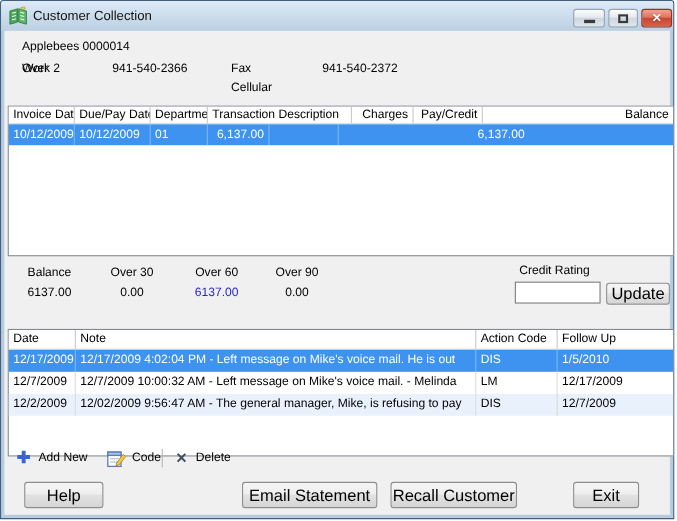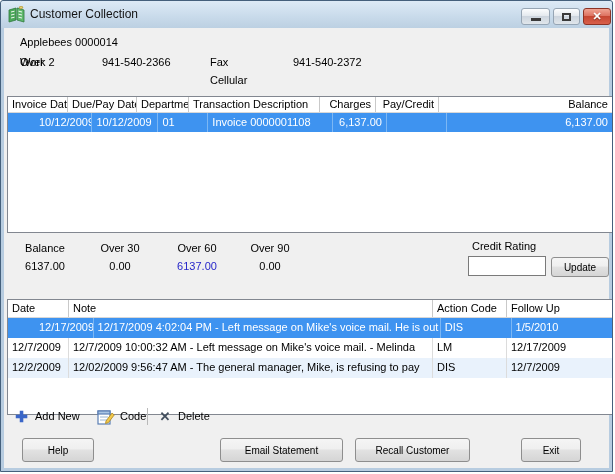--- a/index.html
+++ b/index.html
@@ -26,42 +26,42 @@
 
   .label, .value { position:absolute; font-size:11px; color:#000; white-space:nowrap; }
 
   
   .tbl { position:absolute; left:3px; width:606px; background:#fff; border:1px solid #828790; }
   .hdr-row { display:flex; background:#fff; border-bottom:1px solid #D8D8D8; }
   .hdr-cell { border-right:1px solid #C9C9C9; font-size:11px; padding:0 4px; white-space:nowrap; overflow:hidden; color:#000; }
   .row { display:flex; }
   .cell { border-right:1px solid #DCDCDC; font-size:11px; padding:0 4px; white-space:nowrap; overflow:hidden; color:#000; }
   .ar { text-align:right; }
-  .sel { background:#3E93F0;padding-left:27px; }
+  .sel { background:#3E93F0; }
   .sel .cell { color:#fff; border-right-color:#7CB7F4; }
   .altrow { background:#E9F2FC; }
 
   .inv-tbl { top:68px; height:137px; }
   .inv-tbl .hdr-row { height:16px; } .inv-tbl .hdr-cell { line-height:15px; }
   .inv-tbl .row { height:19px; } .inv-tbl .cell { line-height:18px; }
   .ic0{width:60px} .ic1{width:69px} .ic2{width:52px} .ic3{width:131px} .ic4{width:56px} .ic5{width:63px} .ic6{width:173px; border-right:none;}
 
   .notes-tbl { top:271px; height:116px; }
   .notes-tbl .hdr-row { height:18px; } .notes-tbl .hdr-cell { line-height:17px; }
   .notes-tbl .row { height:20px; } .notes-tbl .cell { line-height:19px; }
   .nc0{width:61px} .nc1{width:364px} .nc2{width:74px} .nc3{width:105px; border-right:none;}
 
   
   .aging-label { top:214px; width:60px; text-align:center; }
   .aging-value { top:232px; width:60px; text-align:center; }
   .blue-val { color:#2626C9; }
 
   .credit-input { position:absolute; left:464px; top:228px; width:78px; height:20px;
                   border:1px solid #7A7A7A; background:#fff; font-size:11px; padding:0 3px; }
-  .btn { position:absolute; border:1px solid #8E8E8E; border-radius:3px; font-size:10px; color:#000;
+  .btn { position:absolute; border:1px solid #8E8E8E; border-radius:3px; font-size:15px; color:#000;
          background:linear-gradient(#F5F5F5,#EFEFEF 45%,#E2E2E2 50%,#D5D5D5);
          display:flex; align-items:center; justify-content:center; cursor:default; }
   .update-btn { left:547px; top:229px; width:58px; height:20px; }
 
   
   .toolbar { position:absolute; left:0; right:0; top:376px; height:28px; }
   .tb-item { position:absolute; top:6px; font-size:11px; color:#000; white-space:nowrap; }
   .plus-icon { position:absolute; left:9px; top:4px; width:17px; height:17px; font-size:15px; font-weight:bold; color:#3A66C8; line-height:17px; text-align:center; }
   .edit-icon { position:absolute; left:93px; top:4px; width:18px; height:18px; }
   .x-icon { position:absolute; left:153px; top:4px; width:16px; height:17px; font-size:13px; font-weight:bold; color:#434F5E; line-height:17px; text-align:center; }
@@ -121,21 +121,20 @@
         <div class="hdr-cell ic2">Department</div>
         <div class="hdr-cell ic3">Transaction Description</div>
         <div class="hdr-cell ic4 ar">Charges</div>
         <div class="hdr-cell ic5 ar">Pay/Credit</div>
         <div class="hdr-cell ic6 ar">Balance</div>
       </div>
       <div class="row sel">
         <div class="cell ic0">10/12/2009</div>
         <div class="cell ic1">10/12/2009</div>
         <div class="cell ic2">01</div>
-        <div class="cell ic3">Invoice 0000001108</div>
         <div class="cell ic4 ar">6,137.00</div>
         <div class="cell ic5 ar"></div>
         <div class="cell ic6 ar">6,137.00</div>
       </div>
     </div>
 
     <span class="label aging-label" style="left:11px;">Balance</span>
     <span class="value aging-value" style="left:11px;">6137.00</span>
     <span class="label aging-label" style="left:86px;">Over 30</span>
     <span class="value aging-value" style="left:86px;">0.00</span>

